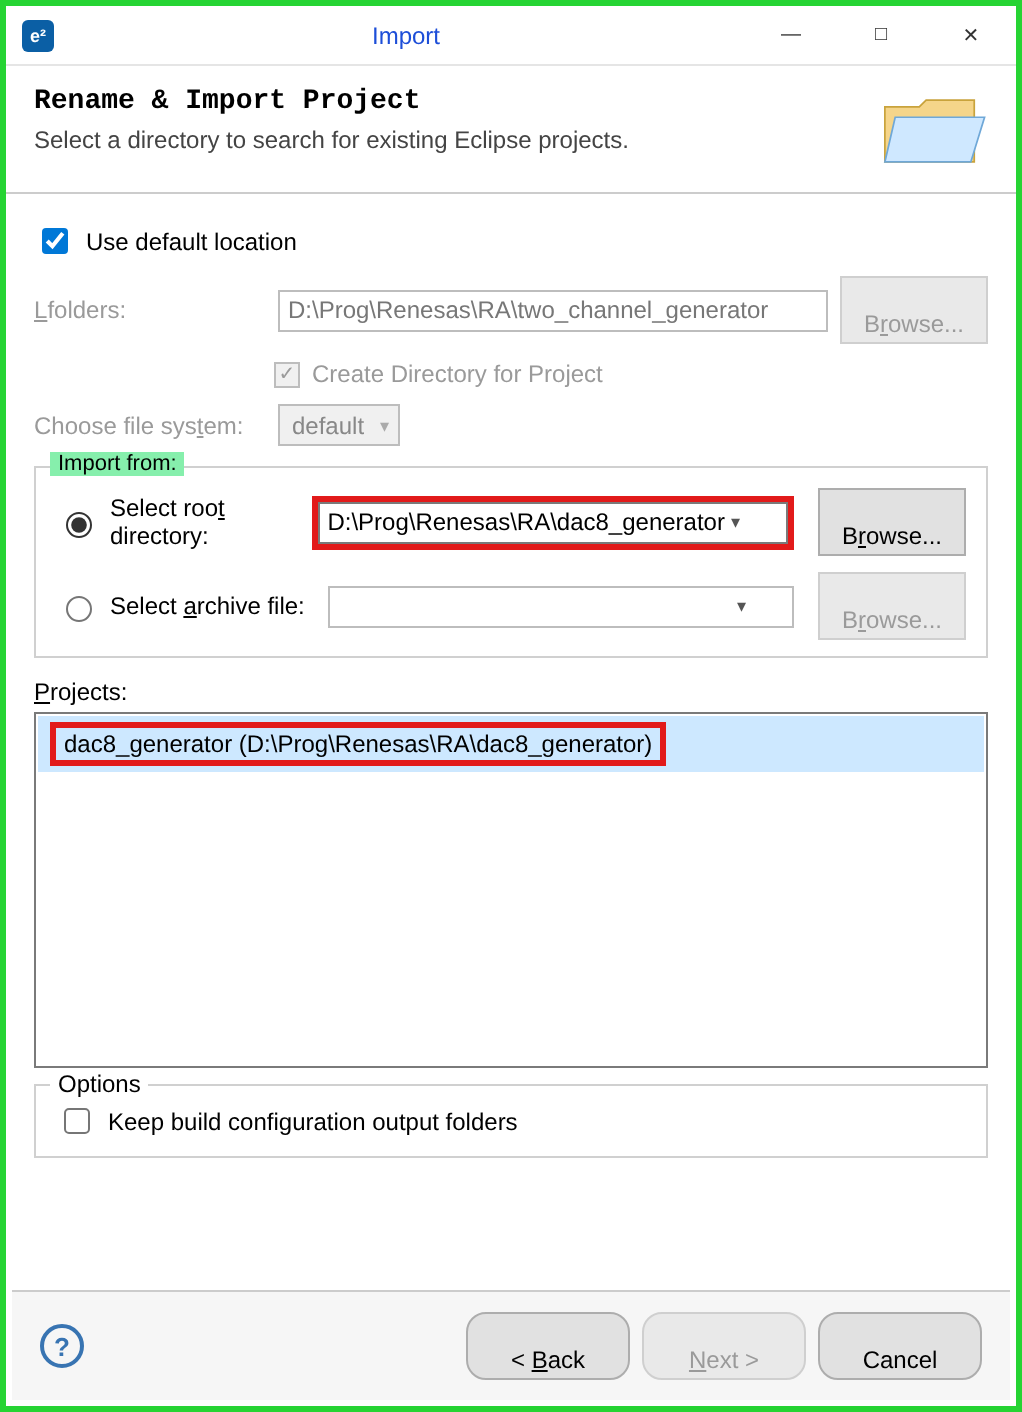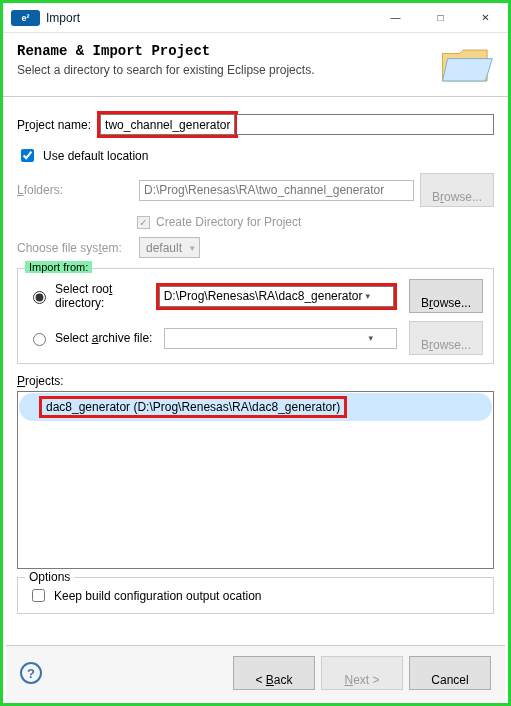--- a/index.html
+++ b/index.html
@@ -16,28 +16,28 @@
     overflow: hidden;
   }
   .titlebar {
     height: 30px;
     background: #fff;
     display: flex;
     align-items: center;
     border-bottom: 1px solid #e5e5e5;
   }
   .titlebar .app-icon {
-    width: 29px; height: 16px;
+    width: 16px; height: 16px;
     margin: 0 6px 0 8px;
     background: #0b5fa5;
     border-radius: 3px;
     display:flex;align-items:center;justify-content:center;
     color:#fff;font-size:9px;font-weight:bold;
   }
-  .titlebar .title { flex:1; color:#0f172a; }
+  .titlebar .title { flex:1; color:#1d4ed8;text-align:center; }
   .titlebar .win-btn {
     width: 45px; height: 29px;
     display:flex; align-items:center; justify-content:center;
     font-family: "Segoe UI Symbol", sans-serif;
     font-size: 10px; color:#333;
   }
   .header {
     padding: 10px 14px 8px 14px;
     background: #fff;
     border-bottom: 1px solid #ccc;
@@ -92,23 +92,22 @@
   }
   .combo .arrow { font-size:9px; color:#555; padding:0 3px; }
   .projects-list {
     border:1px solid #7a7a7a;
     height: 178px;
     background:#fff;
     overflow:auto;
   }
   .projects-list .item {
     background:#cde8ff;
-    padding:3px 20px;
+    padding:3px 6px;
     margin:1px;
-    border-radius:14px;
   }
   .options-box {
     border:1px solid #d0d0d0;
     padding:8px 10px;
     position:relative;
     margin-top:8px;
   }
   .options-box .legend {
     position:absolute; top:-8px; left:7px;
     background:#fff; padding:0 4px;
@@ -124,21 +123,21 @@
   }
   .footer .help {
     width:22px; height:22px;
     border:2px solid #3874b2;
     border-radius:50%;
     color:#3874b2;
     display:flex;align-items:center;justify-content:center;
     font-weight:bold; font-size:13px;
   }
   .footer .spacer { flex:1; }
-  .footer .btn { min-width:82px; margin-left:6px; }
+  .footer .btn { min-width:82px; margin-left:6px;border-radius:10px; }
   .footer .btn.primary { border:2px solid #0078d7; background:#e1e1e1; }
   .disabled-label { color:#9a9a9a; }
   .checkbox-fake {
     width:13px;height:13px;border:1px solid #bdbdbd;background:#f0f0f0;
     display:inline-flex;align-items:center;justify-content:center;
     font-size:10px;color:#9a9a9a;
   }
   .sel-small {
     border:1px solid #bdbdbd; background:#f0f0f0; color:#888;
     height:21px; display:inline-flex; align-items:center; padding:0 4px 0 6px; gap:8px;
@@ -162,29 +161,20 @@
     <p>Select a directory to search for existing Eclipse projects.</p>
   </div>
   <svg class="folder-icon" viewBox="0 0 64 52">
     <path d="M4 12 L24 12 L28 8 L56 8 L56 44 L4 44 Z" fill="#f5d58a" stroke="#c9a33c"></path>
     <path d="M10 18 L62 18 L54 44 L4 44 Z" fill="#cfe8ff" stroke="#6fa8d8"></path>
   </svg>
 </div>
 
 <div class="content">
 
-  <div class="row">
-    <label>
-      <span>P</span><span class="underline-key">r</span><span>oject name:</span>
-    </label>
-    <div class="red-box" style="display:inline-block;">
-      <input type="text" style="width: 135px;" value="two_channel_generator">
-    </div>
-    <input type="text" style="flex: 1 1 0%; border-left: none; margin-left: -1px;" value="">
-  </div>
 
   <div class="row">
     <label class="check">
       <input type="checkbox" checked="" style="">
       <span>Use default location</span>
     </label>
   </div>
 
   <div class="row">
     <label class="disabled-label" style="width:116px;">
@@ -255,21 +245,21 @@
           <span>dac8_generator (D:\Prog\Renesas\RA\dac8_generator)</span>
         </span>
       </div>
     </div>
   </div>
 
   <div class="options-box">
     <span class="legend">Options</span>
     <label class="check">
       <input type="checkbox" style="">
-      <span>Keep build configuration output ocation</span>
+      <span>Keep build configuration output folders</span>
     </label>
   </div>
 
 </div>
 
 <div class="footer">
   <div class="help">?</div>
   <div class="spacer"></div>
   <button class="btn">
     <span>&lt; </span><span class="underline-key">B</span><span>ack</span>

